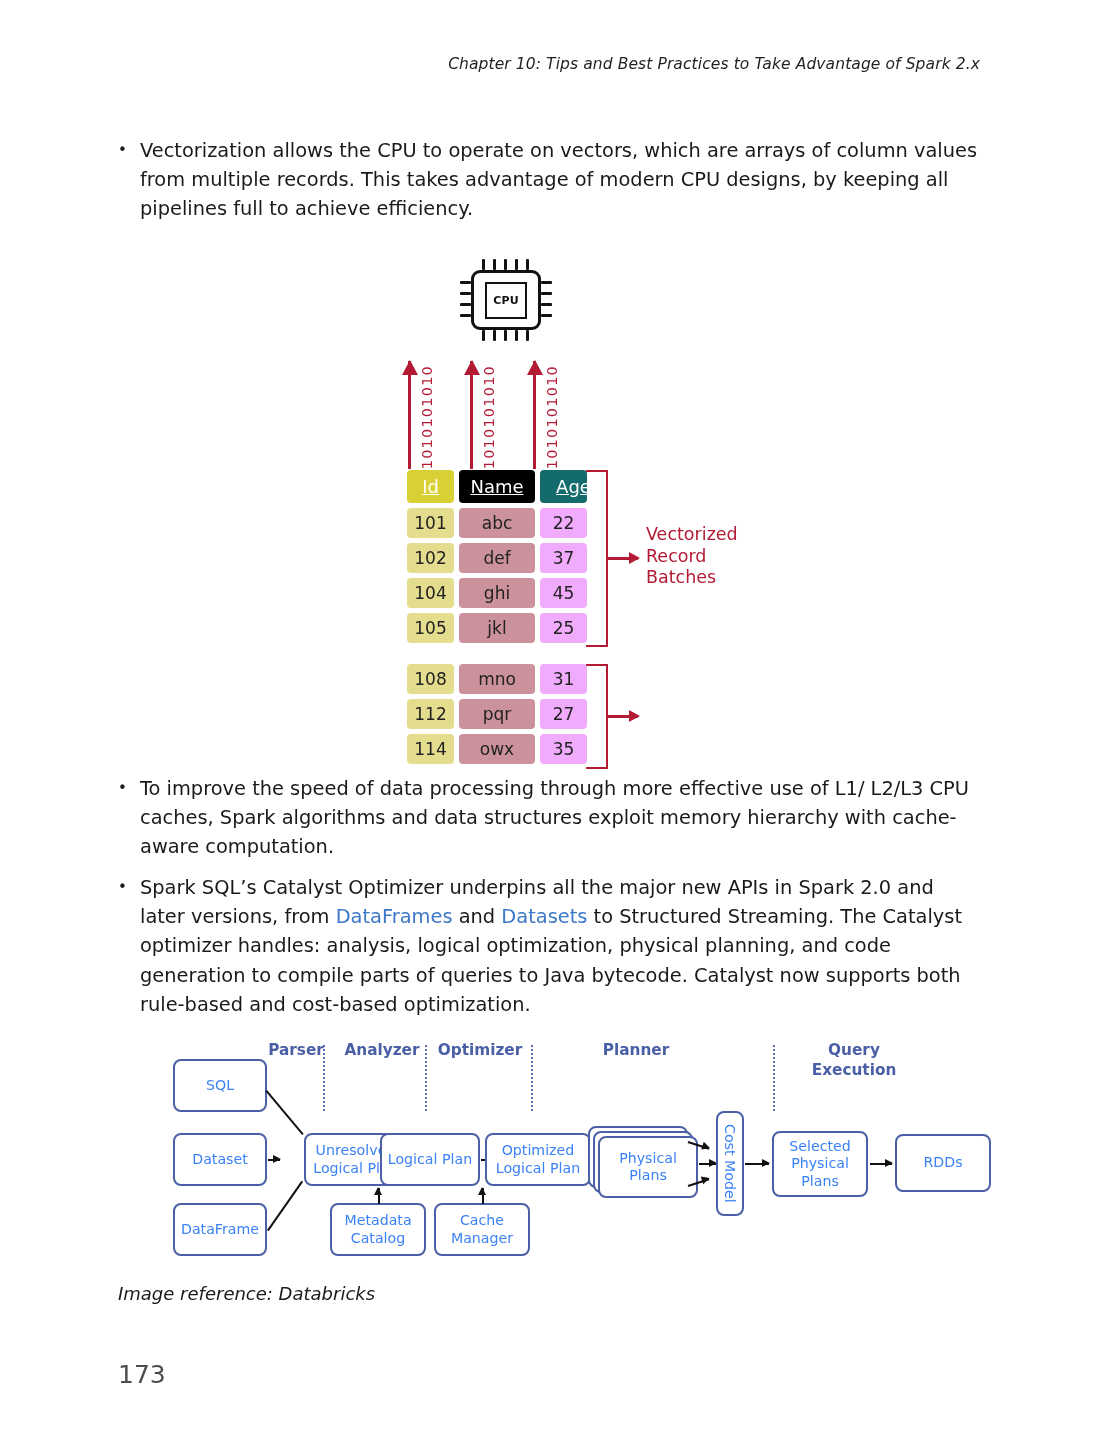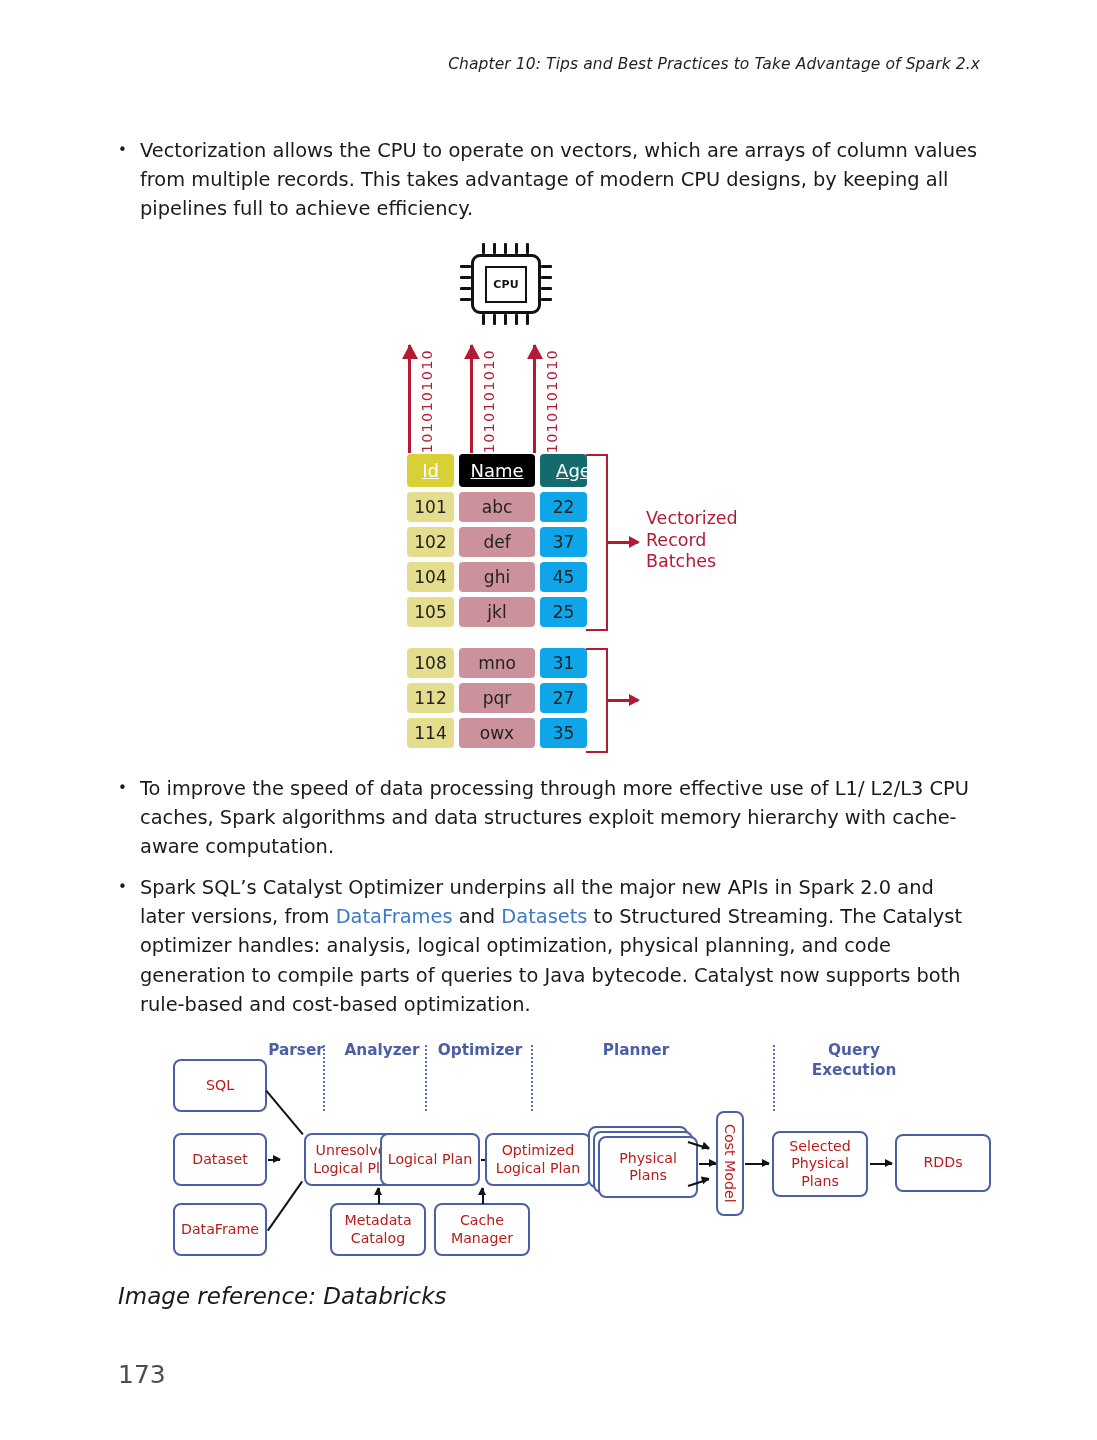--- a/index.html
+++ b/index.html
@@ -57,37 +57,37 @@
   .link {
     color: #3c78c8;
   }
 
   .caption {
     position: absolute;
     left: 118px;
     top: 1283px;
     font-family: "DejaVu Sans", sans-serif;
     font-style: italic;
-    font-size: 23px;
+    font-size: 18px;
     color: #1a1a1a;
   }
   .page-number {
     position: absolute;
     left: 118px;
     top: 1360px;
     font-family: "DejaVu Sans", sans-serif;
     font-size: 25px;
     color: #4d4d4d;
   }
 
   
   .fig-cpu {
     position: absolute;
     left: 390px;
-    top: 243px;
+    top: 259px;
     width: 420px;
     height: 520px;
   }
 
   
   .chip-wrap {
     position: absolute;
     left: 70px;
     top: 0px;
     width: 92px;
@@ -185,21 +185,21 @@
   .dcell.c-name { width: 76px; }
   .dcell.c-age  { width: 47px; }
 
   .hdr { height: 33px; font-size: 18px; color: #ffffff; text-decoration: underline; }
   .hdr.c-id   { background: #d8d035; }
   .hdr.c-name { background: #000000; }
   .hdr.c-age  { background: #146b6b; padding-left: 20px; }
 
   .bdy.c-id   { background: #e4dd8e; }
   .bdy.c-name { background: #cc929c; }
-  .bdy.c-age  { background: #0ea5e9; text-align: center; }
+  .bdy.c-age  { background: #f0abfc; text-align: center; }
 
   
   .bracket {
     position: absolute;
     border: 2.6px solid #b31b34;
     border-left: none;
     box-sizing: border-box;
     width: 22px;
   }
   .bracket-arrow {
@@ -258,21 +258,21 @@
     border-radius: 8px;
     background: #ffffff;
     box-sizing: border-box;
     display: flex;
     align-items: center;
     justify-content: center;
     text-align: center;
     font-family: "DejaVu Sans", sans-serif;
     font-size: 14.2px;
     line-height: 17.5px;
-    color: #b91c1c;
+    color: #3b82f6;
     white-space: pre-line;
   }
   .cbox.vertical {
     writing-mode: vertical-rl;
     line-height: normal;
   }
   .arrow-h {
     position: absolute;
     height: 1.8px;
     background: #111111;

